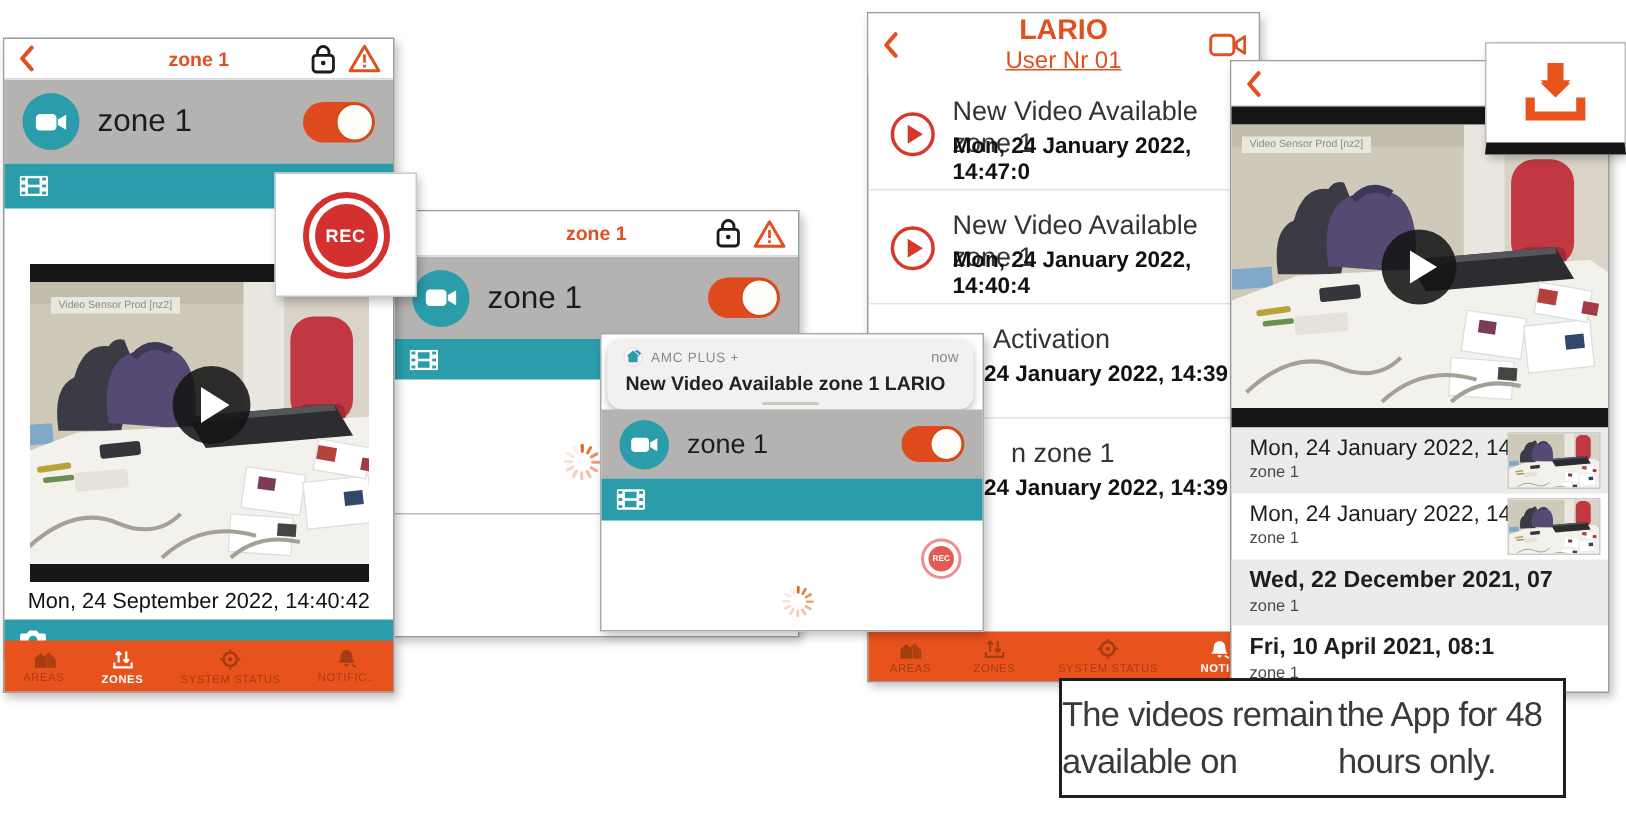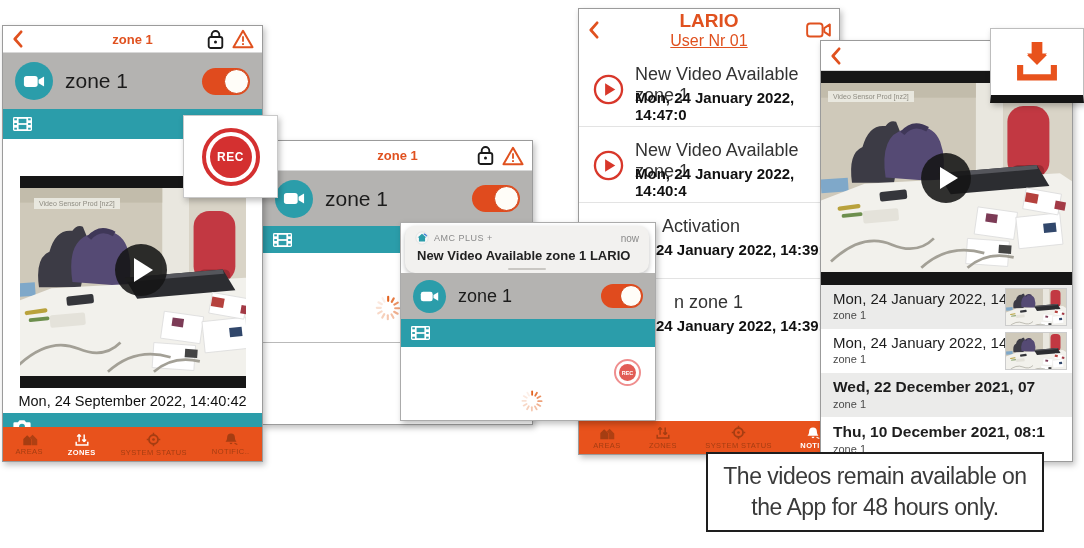--- a/index.html
+++ b/index.html
@@ -112,21 +112,21 @@
   .rec-row.alt { background:#ebebea; }
   .rec-row .rd { font-size:15px; color:#1d1d1d; }
   .rec-row.bold .rd { font-weight:bold; font-size:15.5px; }
   .rec-row .rz { font-size:11px; color:#4a4a4a; margin-top:2px; }
   .rec-row .thumb { position:absolute; right:5px; top:3px; width:62px; height:38px; overflow:hidden; border:1px solid #ccc; }
 
   
   #dlPopup { left:990px; top:28px; width:94px; height:75px; z-index:40; border:1px solid #bdbdbd; border-bottom:8px solid #141414; display:flex; align-items:center; justify-content:center; }
 
   
-  #noteBox { left:706px; top:452px; width:338px; height:80px; z-index:45; background:#fff; border:2px solid #1e1e1e; box-shadow:none; display:flex; flex-direction:column; align-items:center; justify-content:center; }
+  #noteBox { left:706px; top:452px; width:338px; height:80px; z-index:45; background:#fff; border:2px solid #1e1e1e; box-shadow:none; display:flex; align-items:center; justify-content:center; }
   #noteBox .line { font-size:23px; color:#3a3a3a; line-height:1.35; letter-spacing:-0.5px; }
 
   .spinner-svg { width:100%; height:100%; animation:spin 1s steps(12) infinite; }
   @keyframes spin { to { transform:rotate(360deg); } }
 </style>
 </head>
 <body>
 
 <svg width="0" height="0" style="position:absolute">
   <defs>
@@ -519,21 +519,21 @@
           <svg class="scene">
             <use href="#scene"></use>
           </svg>
         </div>
     </div>
     <div class="rec-row alt bold" style="top:332px">
       <div class="rd">Wed, 22 December 2021, 07</div>
       <div class="rz">zone 1</div>
     </div>
     <div class="rec-row bold" style="top:377px;height:45px">
-      <div class="rd">Thu, 10 December 2021, 08:1</div>
+      <div class="rd">Fri, 10 April 2021, 08:1</div>
       <div class="rz">zone 1</div>
     </div>
   </div>
 
   <div class="card" id="dlPopup">
     <svg width="46" height="46">
         <use href="#i-download"></use>
       </svg>
   </div>
 

